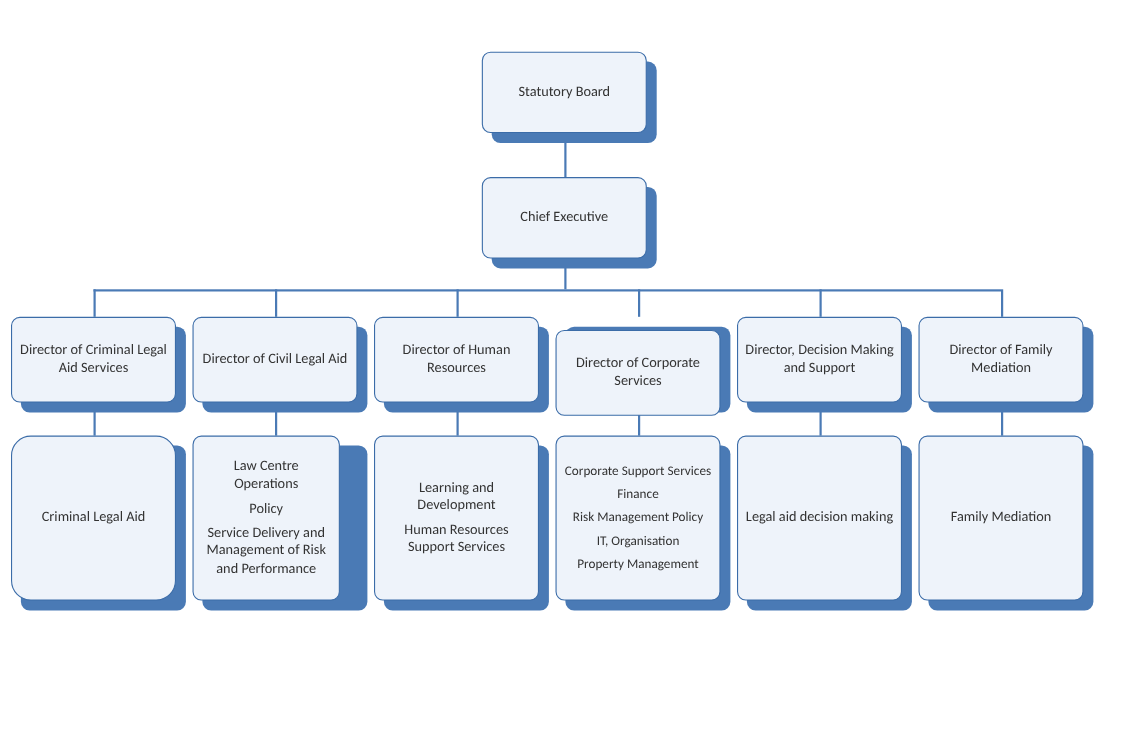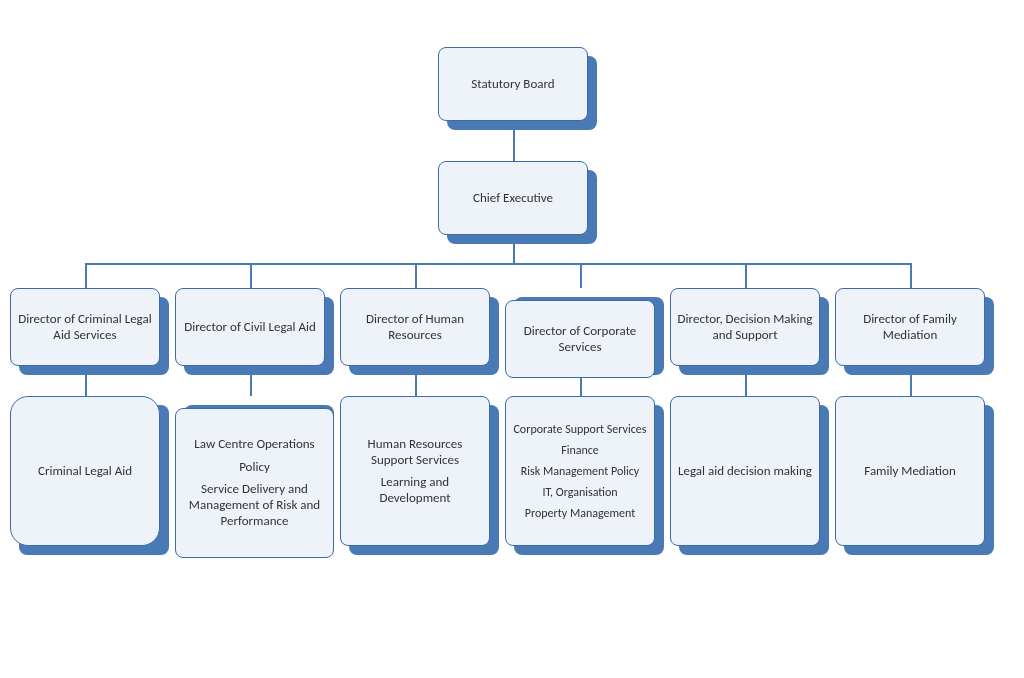--- a/index.html
+++ b/index.html
@@ -116,30 +116,30 @@
   <div class="connector v" style="left:560px; top:346px; height:30px;"></div>
   <div class="connector v" style="left:725px; top:346px; height:30px;"></div>
   <div class="connector v" style="left:890px; top:346px; height:30px;"></div>
 
   <div class="shadow" style="left:-1px;  top:385px; width:150px; height:150px;"></div>
   <div class="box multiline" style="left:-10px; top:376px; width:150px; height:150px;border-radius:18px;">
     <span>Criminal Legal Aid</span>
   </div>
 
   <div class="shadow" style="left:164px; top:385px; width:150px; height:150px;"></div>
-  <div class="box multiline" style="left:155px; top:388px; width:159px; height:150px;">
+  <div class="box multiline" style="left:155px; top:376px; width:134px; height:150px;">
     <span>Law Centre Operations</span>
     <span>Policy</span>
     <span>Service Delivery and Management of Risk and Performance</span>
   </div>
 
   <div class="shadow" style="left:329px; top:385px; width:150px; height:150px;"></div>
   <div class="box multiline" style="left:320px; top:376px; width:150px; height:150px;">
+    <span>Learning and Development</span>
     <span>Human Resources Support Services</span>
-    <span>Learning and Development</span>
   </div>
 
   <div class="shadow" style="left:494px; top:385px; width:150px; height:150px;"></div>
   <div class="box multiline" style="left:485px; top:376px; width:150px; height:150px; font-size:12px;">
     <span>Corporate Support Services</span>
     <span>Finance</span>
     <span>Risk Management Policy</span>
     <span>IT, Organisation</span>
     <span>Property Management</span>
   </div>

